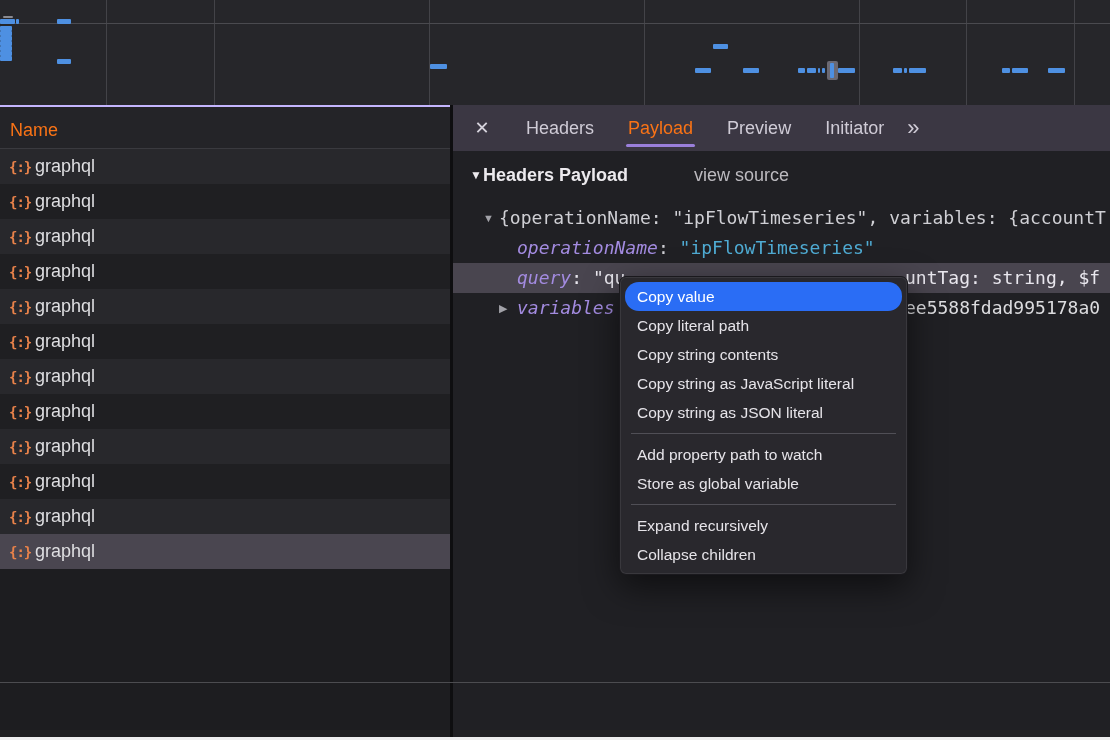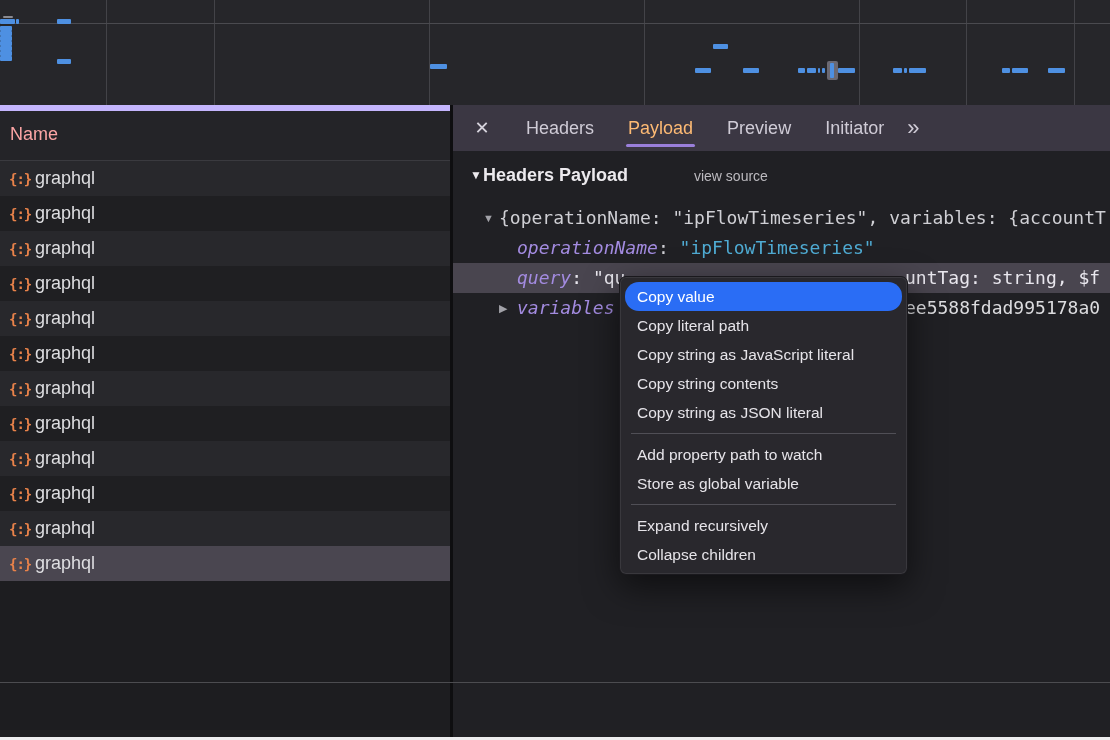--- a/index.html
+++ b/index.html
@@ -24,23 +24,23 @@
   .ov-dash{position:absolute;height:2px;background:#8a8a90;border-radius:1px;}
   .ov-marker{position:absolute;background:#6b6973;border-radius:2px;}
   .ov-marker-bar{position:absolute;background:var(--bar-blue);border-radius:1px;}
   
   .vdivider{position:absolute;left:450px;top:105px;width:3px;height:635px;background:#0e0e10;}
   .footer-line{position:absolute;left:0;top:682px;width:1110px;height:1px;background:#4c4c50;z-index:3;}
   .bottom-edge{position:absolute;left:0;bottom:0;width:1110px;height:3px;background:#ededef;z-index:9;}
   
   .left-panel{position:absolute;left:0;top:105px;width:450px;height:635px;background:#1d1d20;}
   .name-header{
-    height:56px;line-height:46px;background:#242428;color:#fca5a5;
+    height:44px;line-height:46px;background:#242428;color:#f97316;
     font-size:18px;padding-left:10px;border-bottom:1px solid #3a3a3f;
-    border-top:6px solid #c4b5fd;box-sizing:border-box;
+    border-top:2px solid #c4b5fd;box-sizing:border-box;
   }
   .req-row{
     height:35px;display:flex;align-items:center;font-size:18px;color:#dfdfe2;
     cursor:default;
   }
   .req-row:nth-child(odd){background:#28282c;}
   .req-row:nth-child(even){background:#1f1f22;}
   .req-row.selected{background:#4a4650;}
   .json-icon{
     width:26px;margin-left:9px;font-family:"DejaVu Sans Mono",monospace;
@@ -53,36 +53,36 @@
     padding-left:16px;box-sizing:border-box;
   }
   .tab-close{
     width:26px;display:flex;align-items:center;justify-content:center;
     color:#d7d4dd;font-size:18px;margin-right:14px;cursor:pointer;
   }
   .tab{
     display:flex;align-items:center;padding:0 2px;margin:0 15px;
     color:#cfcbd6;font-size:18px;position:relative;cursor:pointer;white-space:nowrap;
   }
-  .tab.selected{color:#fdba74;}
+  .tab.selected{color:#f97316;}
   .tab.selected::after{
     content:"";position:absolute;left:0;right:0;bottom:4px;height:3px;
     border-radius:2px;background:var(--accent-purple);
   }
   .tab-more{
     display:flex;align-items:center;color:#cfcbd6;font-size:22px;margin-left:6px;cursor:pointer;
   }
   
   .payload{position:relative;width:100%;height:543px;overflow:hidden;}
   .payload-head{
     display:flex;align-items:baseline;padding:14px 0 0 17px;height:30px;
   }
   .payload-title{font-size:18px;font-weight:bold;color:#eceaee;}
   .payload-title .tri{font-size:12px;vertical-align:2px;margin-right:1px;}
-  .view-source{font-size:14px;color:#bcbabf;margin-left:66px;cursor:pointer;}
+  .view-source{font-size:18px;color:#bcbabf;margin-left:66px;cursor:pointer;}
   .tree{margin-top:8px;font-family:"DejaVu Sans Mono",monospace;font-size:18px;color:#cfcfd4;}
   .tree-row{position:relative;height:30px;line-height:30px;white-space:nowrap;overflow:hidden;}
   .tree-row .tri{
     position:absolute;font-size:11px;color:#a2a2a8;top:0;line-height:30px;
     font-family:"Liberation Sans",sans-serif;cursor:pointer;
   }
   .tri-preview{left:30px;}
   .tri-vars{left:46px;}
   .row-preview{padding-left:46px;}
   .row-kv{padding-left:64px;}
@@ -235,22 +235,22 @@
       </div>
     </div>
   </div>
 
   <div class="vdivider"></div>
   <div class="footer-line"></div>
 
   <div class="context-menu" id="context-menu">
       <div class="menu-item highlighted">Copy value</div>
       <div class="menu-item">Copy literal path</div>
+      <div class="menu-item">Copy string contents</div>
       <div class="menu-item">Copy string as JavaScript literal</div>
-      <div class="menu-item">Copy string contents</div>
       <div class="menu-item">Copy string as JSON literal</div>
       <div class="menu-sep"></div>
       <div class="menu-item">Add property path to watch</div>
       <div class="menu-item">Store as global variable</div>
       <div class="menu-sep"></div>
       <div class="menu-item">Expand recursively</div>
       <div class="menu-item">Collapse children</div>
     </div>
 
   <div class="bottom-edge"></div>

